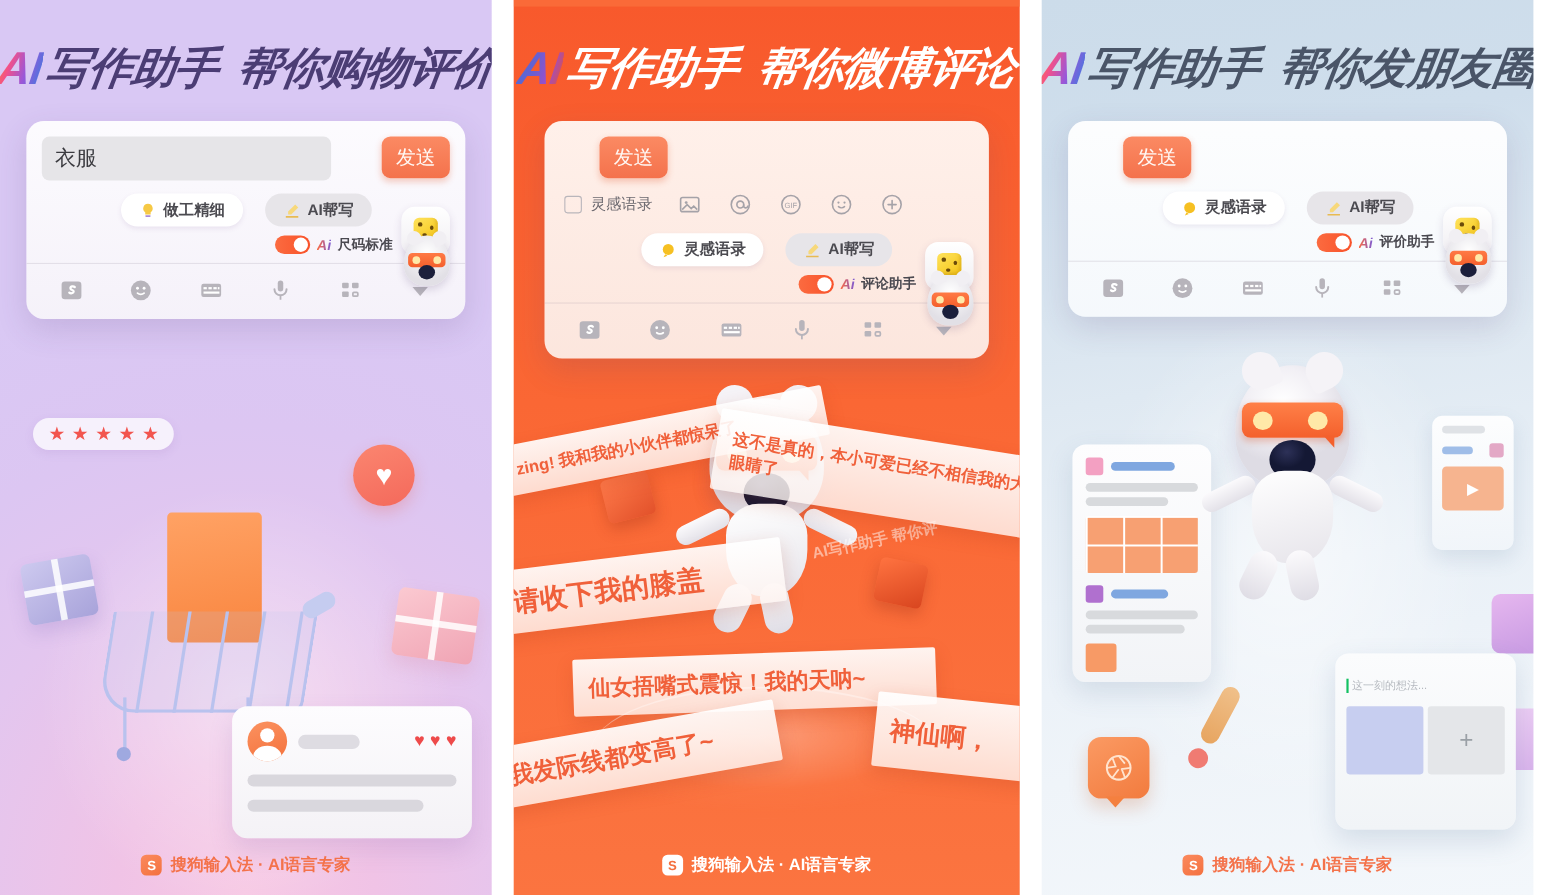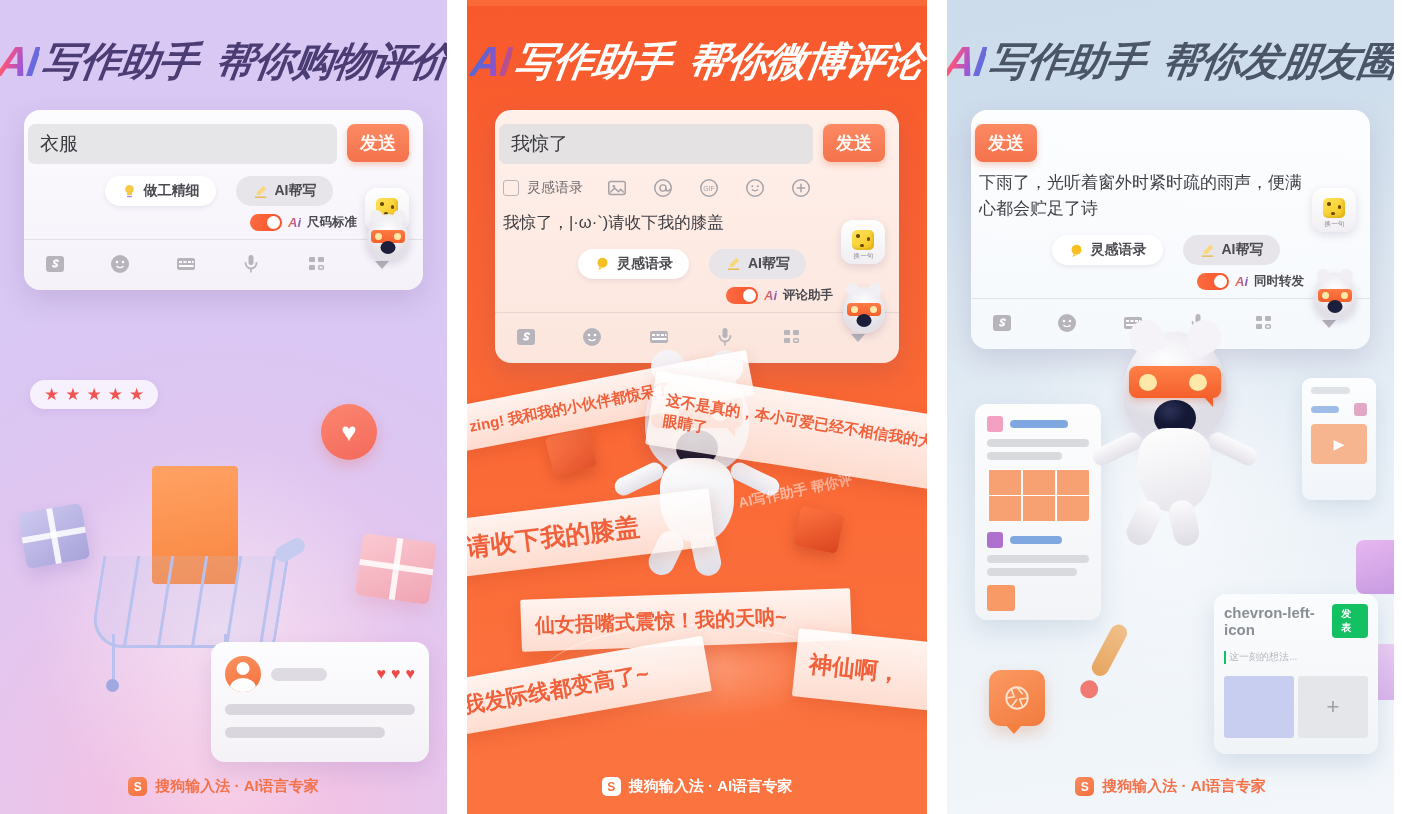--- a/index.html
+++ b/index.html
@@ -72,41 +72,42 @@
   .hl-sub { color:#4b3d74; font-style: italic; transform: skewX(-8deg); margin-left:18px;}
   .panel-2 .hl-main, .panel-2 .hl-sub{ color:#ffffff; }
   .panel-3 .hl-main, .panel-3 .hl-sub{ color:#4a5568; }
 
   
   .kb-card{
     position:absolute; left:24px; right:24px; top:110px;
     border-radius:16px;
     background: linear-gradient(180deg, rgba(255,255,255,.93), rgba(248,246,250,.9));
     box-shadow: 0 10px 28px rgba(90,60,120,.16);
-    padding:14px 14px 0 4px;
+    padding:14px 14px 0 14px;
     overflow:hidden;
   }
   .panel-2 .kb-card{ background: linear-gradient(180deg, rgba(255,245,240,.97), rgba(252,238,232,.94)); left:28px; right:28px; }
   .panel-3 .kb-card{ background: linear-gradient(180deg, rgba(255,255,255,.95), rgba(247,250,253,.93)); }
 
   .kb-toprow{ display:flex; align-items:flex-start; gap:10px; }
   .kb-input{
     flex:1; height:40px;
     background:#e6e5e8; border-radius:7px;
     display:flex; align-items:center; padding:0 12px;
     font-size:19px; color:#3b3b40; font-weight:500;
   }
   .panel-2 .kb-input{ background:#e4e2e3; }
   .panel-3 .kb-input{ background:#e9e8ea; }
   .send-btn{
     width:62px; height:38px; border-radius:8px;
     background: linear-gradient(180deg,#fb8a63,#f4724c);
-    color:#fff8f4; font-size:18px; font-weight:700;
+    color:#fff8f4; font-size:18px; font-weight:400;
     display:flex; align-items:center; justify-content:center;
     box-shadow:0 3px 6px rgba(230,100,60,.3);
+    margin-left:36px;
   }
 
   
   .wb-row{ display:flex; align-items:center; gap:22px; padding:12px 4px 2px 4px; }
   .wb-check{
     width:16px; height:16px; border:1.6px solid #b9b6bb; border-radius:3px; background:transparent;
   }
   .wb-label{ font-size:14px; color:#6d6a70; margin-left:-14px; }
   .wb-ic{ width:24px; height:24px; color:#8c8990; display:flex; align-items:center; justify-content:center; }
   .wb-ic svg{ width:22px; height:22px; }
@@ -608,21 +609,20 @@
   <div class="panel panel-2">
 
     <div class="headline">
       <span class="hl-ai">AI</span>
       <span class="hl-main">写作助手</span>
       <span class="hl-sub">帮你微博评论</span>
     </div>
 
     <div class="kb-card">
       <div class="kb-toprow">
-        <div class="kb-input">我惊了</div>
         <div class="send-btn">发送</div>
       </div>
 
       <div class="wb-row">
         <span class="wb-check"></span>
         <span class="wb-label">灵感语录</span>
         <span class="wb-ic">
           <svg viewBox="0 0 24 24">
               <rect x="3" y="5" width="18" height="14" rx="2" stroke="#a5a2a8" stroke-width="1.6" fill="none"></rect>
               <circle cx="8.5" cy="10" r="1.4" fill="#a5a2a8"></circle>
@@ -651,21 +651,20 @@
             </svg>
         </span>
         <span class="wb-ic">
           <svg viewBox="0 0 24 24">
               <circle cx="12" cy="12" r="9" stroke="#a5a2a8" stroke-width="1.6" fill="none"></circle>
               <path d="M12 8v8M8 12h8" stroke="#a5a2a8" stroke-width="1.6" stroke-linecap="round"></path>
             </svg>
         </span>
       </div>
 
-      <div class="kb-reply">我惊了，|·ω·`)请收下我的膝盖</div>
 
       <div class="dice" style="top:110px;">
         <div class="dice-cube">
             <i></i>
             <i></i>
             <i></i>
           </div>
         <div class="dice-txt">换一句</div>
       </div>
 
@@ -803,21 +802,20 @@
     <div class="headline">
       <span class="hl-ai">AI</span>
       <span class="hl-main">写作助手</span>
       <span class="hl-sub">帮你发朋友圈</span>
     </div>
 
     <div class="kb-card">
       <div class="kb-toprow">
         <div class="send-btn">发送</div>
       </div>
-      <div class="kb-reply">下雨了，光听着窗外时紧时疏的雨声，便满心都会贮足了诗</div>
 
       <div class="dice" style="top:78px;">
         <div class="dice-cube">
             <i></i>
             <i></i>
             <i></i>
           </div>
         <div class="dice-txt">换一句</div>
       </div>
 
@@ -838,21 +836,21 @@
                 <path d="M16 4l4 4-9 9H7v-4z" fill="#f7d87a"></path>
               </svg>
           </span>
           <span>AI帮写</span>
         </div>
       </div>
 
       <div class="toggle-row">
         <div class="toggle"></div>
         <span class="toggle-ai">Ai</span>
-        <span class="toggle-lbl">同时转发</span>
+        <span class="toggle-lbl">评价助手</span>
       </div>
 
       <div class="kb-divider"></div>
 
       <div class="kb-bar">
         <span class="kb-ic">
           <svg viewBox="0 0 24 24">
               <rect x="3" y="4" width="18" height="16" rx="3" fill="#b7b4bb"></rect>
               <path d="M15 9c-1-1-4-1-4 1s3 1.2 3 3-3 2-4 1" stroke="#fff" stroke-width="2" fill="none" stroke-linecap="round"></path>
             </svg>
@@ -966,24 +964,20 @@
           <div class="dot"></div>
       </div>
       <div class="cam-badge">
         <svg viewBox="0 0 24 24" width="30" height="30">
             <circle cx="12" cy="12" r="8.6" stroke="#ffe3ce" stroke-width="1.5" fill="none"></circle>
             <path d="M12 3.4L16.5 9M20.6 12l-6.8 1M16.5 19L14 12.4M7.5 19L12 13M3.4 12l6.8-1M7.5 5L10 11.6" stroke="#ffe3ce" stroke-width="1.3" fill="none"></path>
           </svg>
       </div>
 
       <div class="moments-card">
-        <div class="mc-top">
-          <span class="mc-back">chevron-left-icon</span>
-          <span class="mc-pub">发表</span>
-        </div>
         <div class="mc-ph">
           <span class="mc-cursor"></span>
           <span>这一刻的想法...</span>
         </div>
         <div class="mc-imgs">
           <div class="mc-img"></div>
           <div class="mc-add">+</div>
         </div>
       </div>
     </div>

